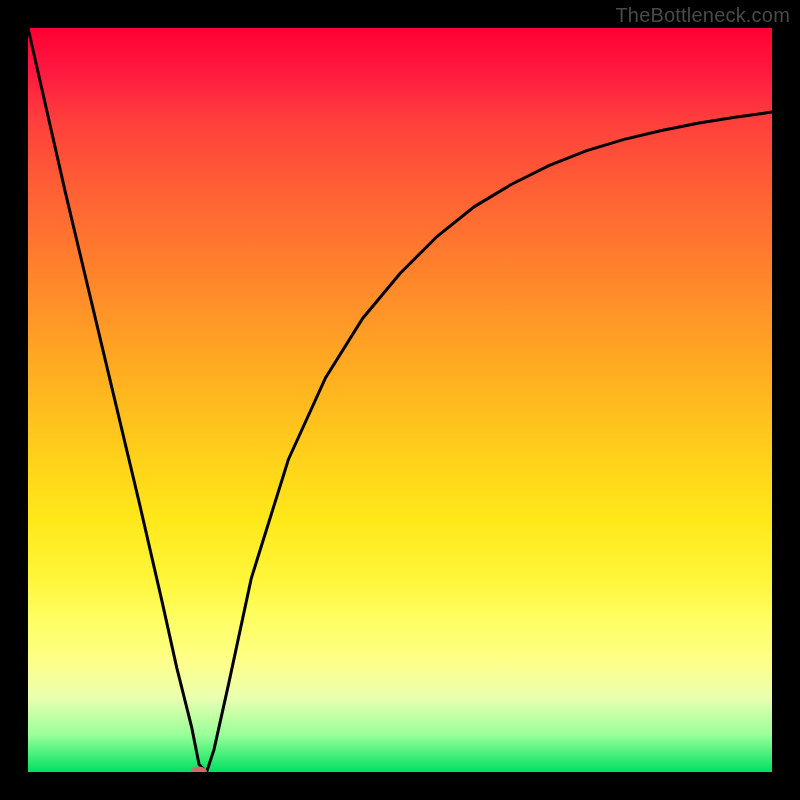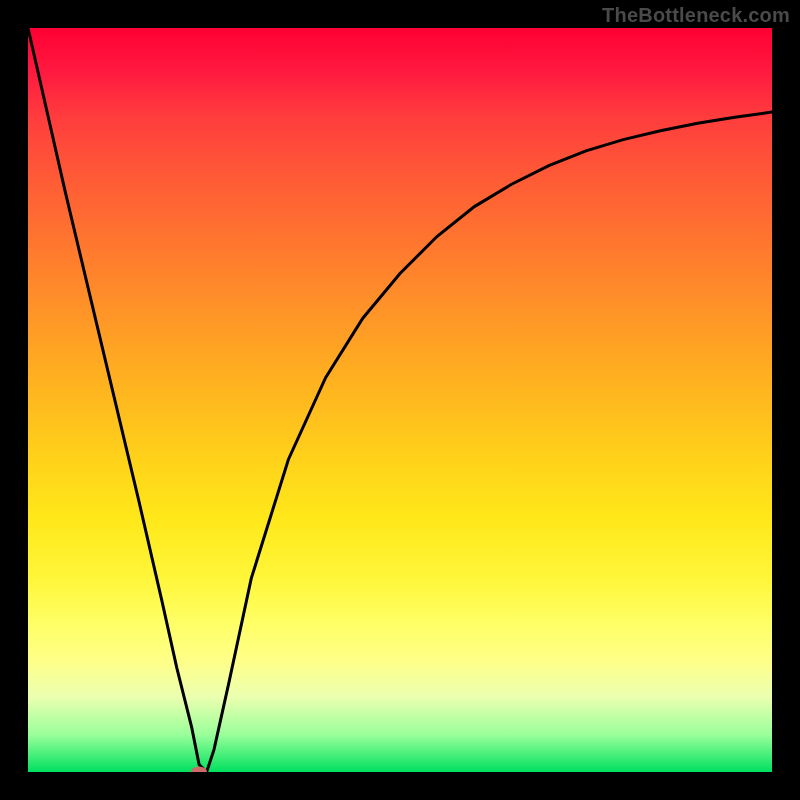--- a/index.html
+++ b/index.html
@@ -42,21 +42,21 @@
       #00e060 100%
     );
     overflow: hidden;
   }
   .watermark {
     position: absolute;
     top: 4px;
     right: 10px;
     color: #4a4a4a;
     font-size: 20px;
-    font-weight: 700;
+    font-weight: 400;
     letter-spacing: 0.2px;
     margin-left: 20px;
   }
   svg.curve {
     position: absolute;
     top: 0;
     left: 0;
     width: 744px;
     height: 744px;
   }

